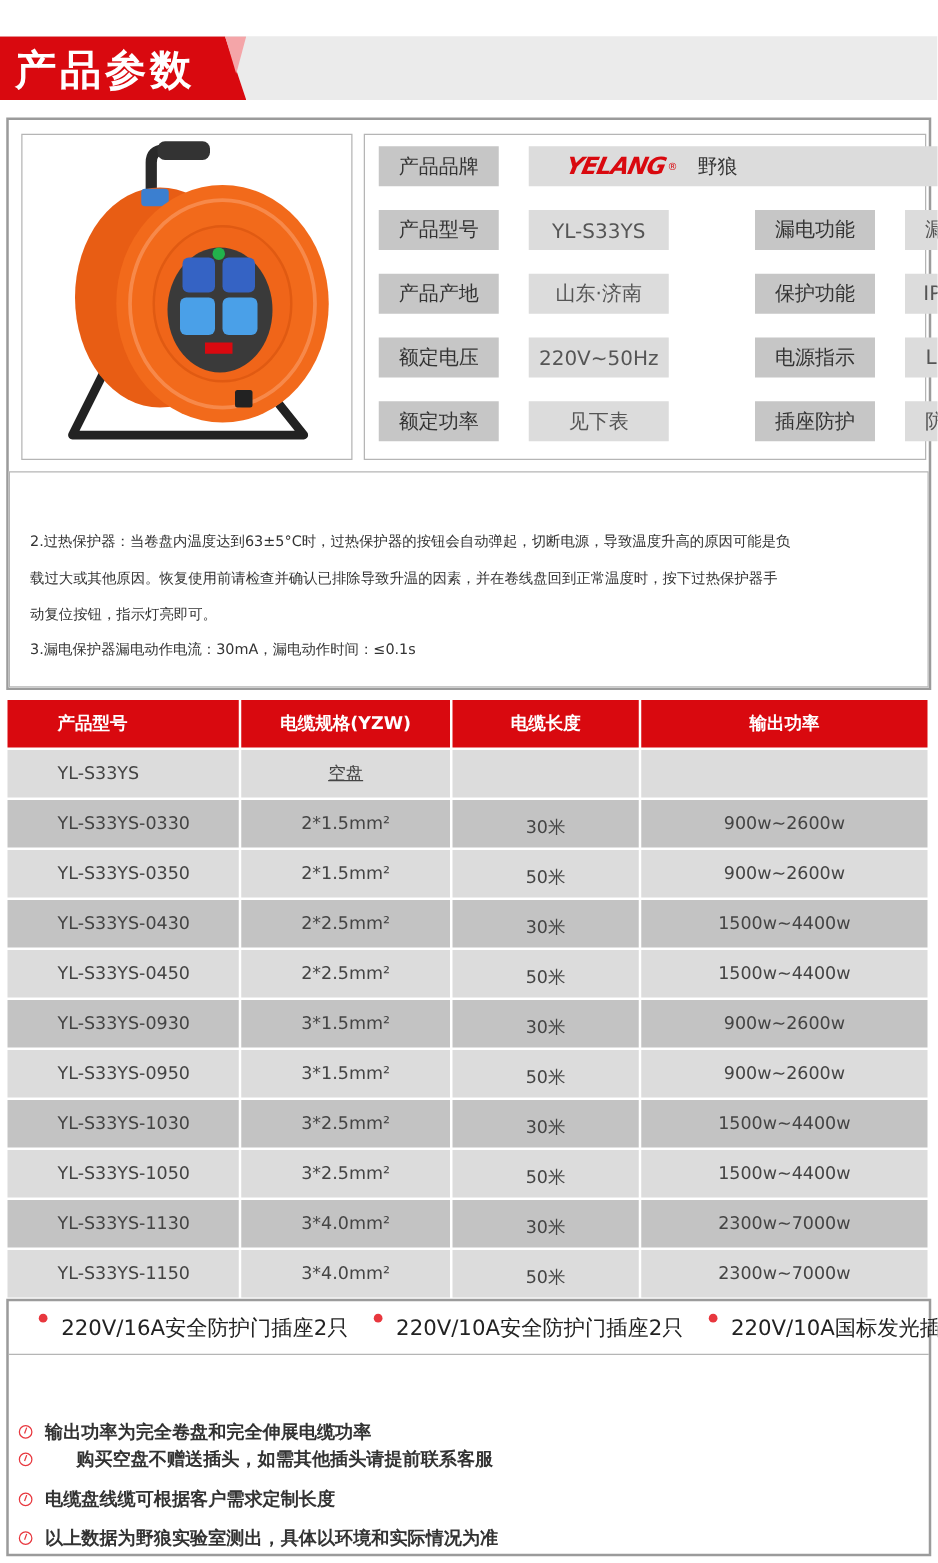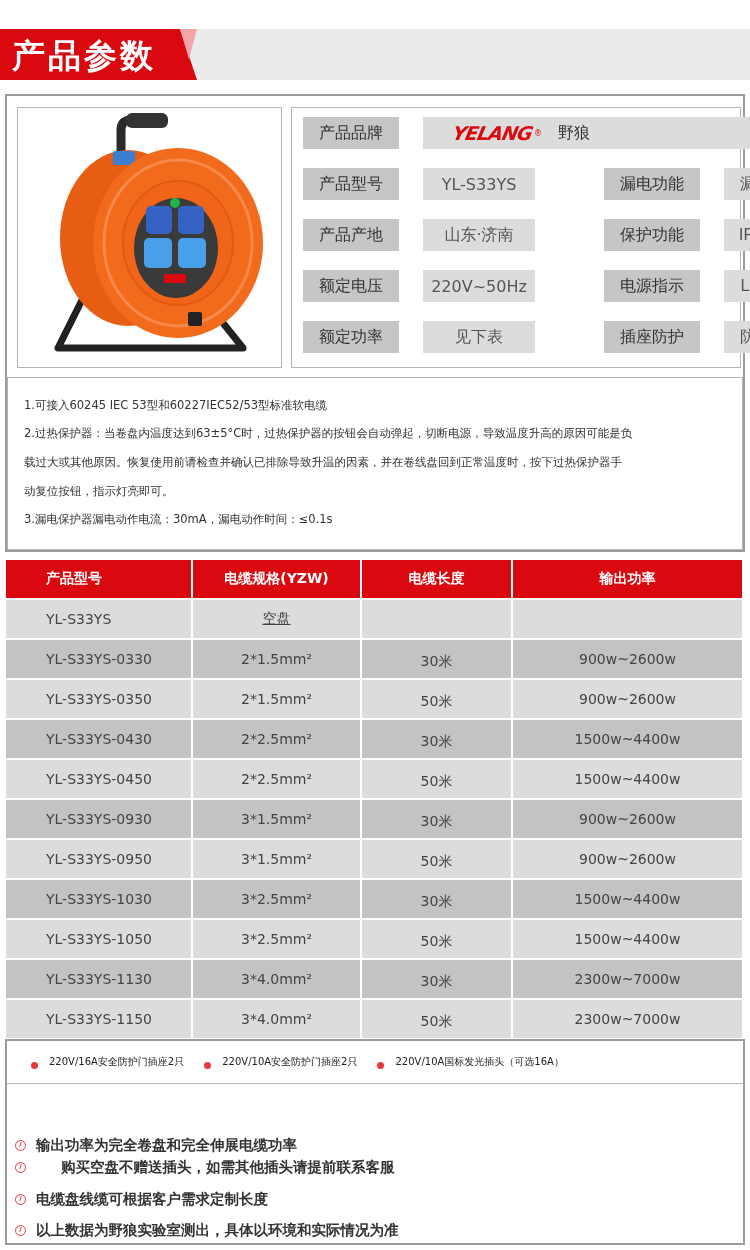--- a/index.html
+++ b/index.html
@@ -66,21 +66,21 @@
   .c3 { width: 229px; justify-content: center; }
   .thead .tcell { background: #d9090f; color: #fff; font-size: 14px; font-weight: bold; }
   .thead .c0 { padding-left: 40px; }
   .row-light .tcell { background: #dcdcdc; }
   .row-dark .tcell { background: #c3c3c3; }
   .len { padding-top: 6px; }
   .empty-spec { text-decoration: underline; }
   
   .bottom-box { position: absolute; left: 5px; top: 1039px; width: 740px; height: 206px; border: 2px solid #9b9b9b; }
   .features { position: absolute; left: 0; top: 0; width: 736px; height: 43px; border-bottom: 1px solid #b5b5b5; display: flex; align-items: center; padding-left: 24px; }
-  .feature { display: flex; align-items: flex-end; font-size: 10px; color: #222; margin-right: 20px; white-space: nowrap; }
+  .feature { display: flex; align-items: flex-start; font-size: 17px; color: #222; margin-right: 20px; white-space: nowrap; }
   .feature:last-child { margin-right: 0; }
   .dot { width: 7px; height: 7px; border-radius: 50%; background: #e8373e; margin-right: 11px; }
   .warn { position: absolute; left: 8px; display: flex; align-items: center; font-size: 14.5px; font-weight: bold; color: #333; white-space: nowrap; }
   .warn-icon {
     width: 11px; height: 11px; border: 1.3px solid #e8373e; border-radius: 50%;
     margin-right: 10px; position: relative;
   }
   .warn-icon::after {
     content: ""; position: absolute; left: 4px; top: 1px; width: 1.3px; height: 5px;
     background: #e8373e; transform: rotate(20deg);
@@ -165,21 +165,20 @@
     <div class="spec-row" style="top:213px;justify-content:flex-end;">
       <div class="spec-label">额定功率</div>
       <div class="spec-value">见下表</div>
       <div class="spec-gap"></div>
       <div class="spec-label">插座防护</div>
       <div class="spec-value">防水防护门</div>
     </div>
   </div>
 
   <div class="notes-box">
-    <div class="note" style="top:20px;">1.可接入60245 IEC 53型和60227IEC52/53型标准软电缆</div>
     <div class="note" style="top:48px;">2.过热保护器：当卷盘内温度达到63±5°C时，过热保护器的按钮会自动弹起，切断电源，导致温度升高的原因可能是负</div>
     <div class="note" style="top:77px;">载过大或其他原因。恢复使用前请检查并确认已排除导致升温的因素，并在卷线盘回到正常温度时，按下过热保护器手</div>
     <div class="note" style="top:106px;">动复位按钮，指示灯亮即可。</div>
     <div class="note" style="top:134px;">3.漏电保护器漏电动作电流：30mA，漏电动作时间：≤0.1s</div>
   </div>
 </div>
 
 <div class="table">
   <div class="trow thead">
     <div class="tcell c0">产品型号</div>

